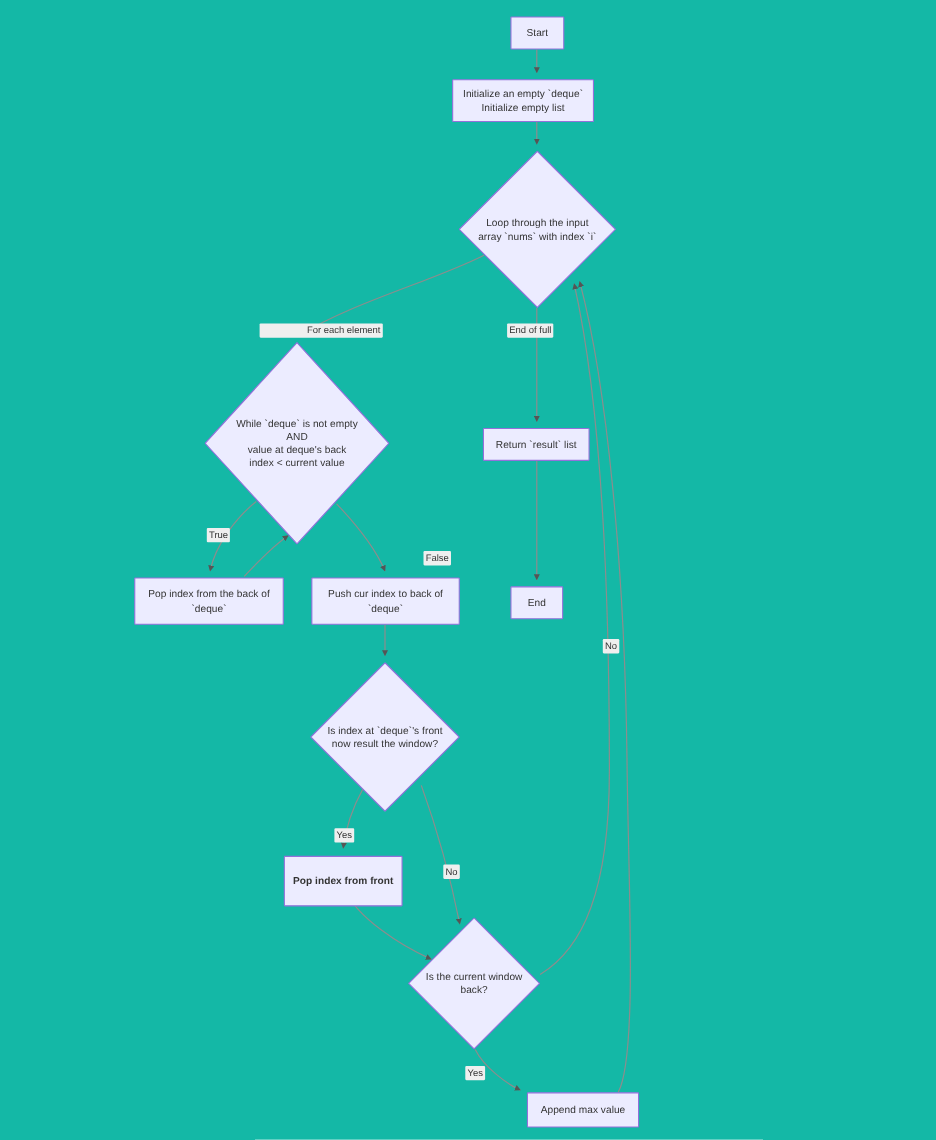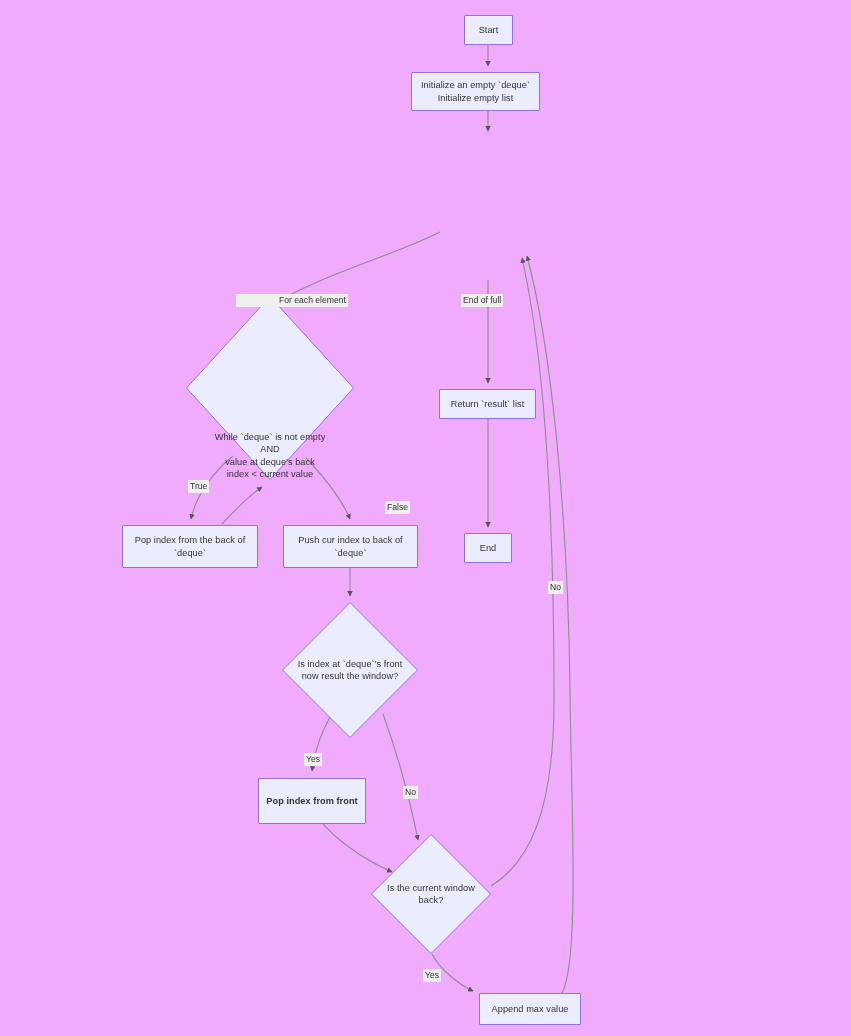--- a/index.html
+++ b/index.html
@@ -12,21 +12,21 @@
     font-family: "Liberation Sans", sans-serif;
     width: 851px;
     height: 1036px;
     overflow: hidden;
     position: relative;
   }
   #flowchart {
     position: relative;
     width: 851px;
     height: 1036px;
-    background: #f0abfc;
+    background: #14b8a6;
   }
   svg#edges {
     position: absolute;
     left: 0;
     top: 0;
     width: 851px;
     height: 1036px;
     overflow: visible;
   }
   .edge-path {
@@ -133,22 +133,31 @@
     <span class="node-label">Start</span>
   </div>
 
   <div class="node node-rect" style="left:411px; top:72px; width:129px; height:39px;">
     <span class="node-label">
       <span>Initialize an empty `deque`</span><br>
       <span>Initialize empty list</span>
     </span>
   </div>
 
-
-  <div class="node node-diamond" style="left:186px; top:296px; width:168px; height:184px;align-items:flex-end;">
+  <div class="node node-diamond" style="left:417px; top:137px; width:143px; height:143px;">
+    <svg class="diamond-shape" viewBox="0 0 143 143" preserveAspectRatio="none">
+      <polygon points="71.5,0.5 142.5,71.5 71.5,142.5 0.5,71.5"></polygon>
+    </svg>
+    <span class="node-label">
+      <span>Loop through the input</span><br>
+      <span>array `nums` with index `i`</span>
+    </span>
+  </div>
+
+  <div class="node node-diamond" style="left:186px; top:311px; width:168px; height:184px;">
     <svg class="diamond-shape" viewBox="0 0 168 184" preserveAspectRatio="none">
       <polygon points="84,0.5 167.5,92 84,183.5 0.5,92"></polygon>
     </svg>
     <span class="node-label">
       <span>While `deque` is not empty</span><br>
       <span>AND</span><br>
       <span>value at deque's back</span><br>
       <span>index &lt; current value</span>
     </span>
   </div>

